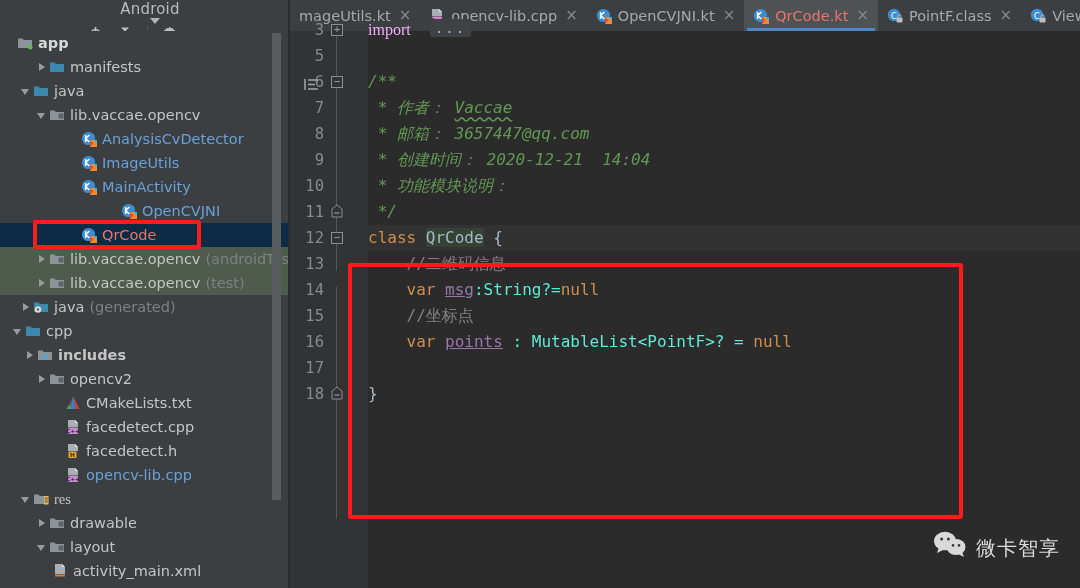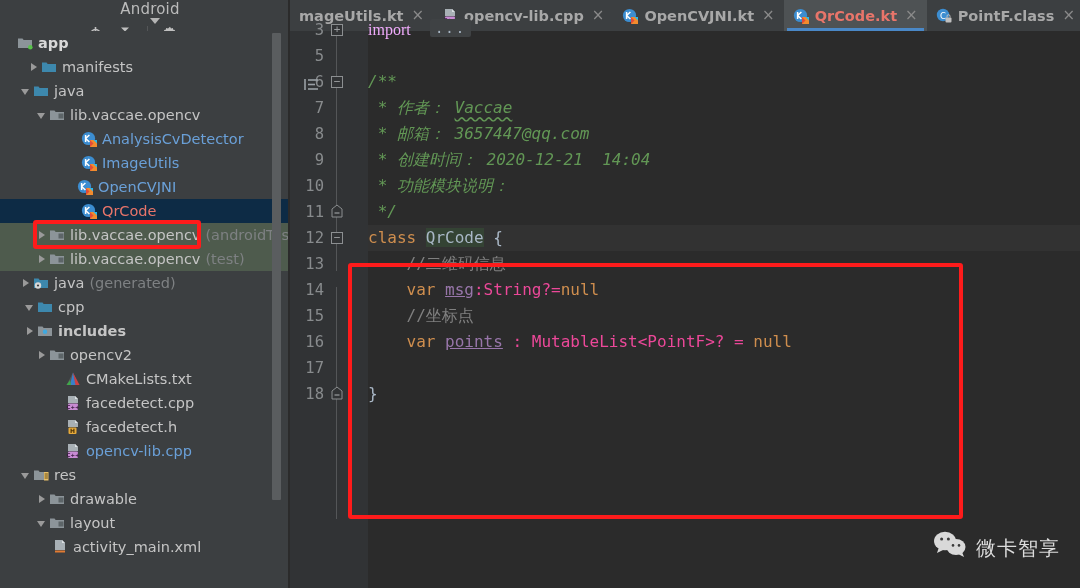--- a/index.html
+++ b/index.html
@@ -156,21 +156,21 @@
   }
   .tab.active { background: #4e5254; color: #e8756a; }
   .tab.active .tab-label { color: #e8756a; }
   .tab.active::after {
     content: "";
     position: absolute;
     left: 3px; right: 3px; bottom: 0;
     height: 3px;
     background: #4a88c7;
   }
-  .tab-label { color: #a8a8a8; font-weight: bold; }
+  .tab-label { color: #a8a8a8; }
   .tab-close {
     color: #8a8a8a;
     font-size: 15px;
     line-height: 1;
     margin-left: 2px;
   }
 
   
   #code-canvas {
     position: absolute;
@@ -233,21 +233,21 @@
     position: absolute;
     left: 0;
     white-space: pre;
     height: 26px;
     line-height: 26px;
   }
   .k-import { color: #f0abfc; font-family: Liberation Serif, serif; }
   .k-kw { color: #cf8e4e; }
   .k-cmt { color: #629755; font-style: italic; }
   .k-lcmt { color: #808080; }
-  .k-type { color: #ec4899; }
+  .k-type { color: #5eead4; }
   .k-field { color: #9876aa; text-decoration: underline; }
   .k-brace { color: #a9b7c6; }
   .hl-ident { background: #344334; color: #a9b7c6; }
   .ellipsis-chip {
     display: inline-block;
     background: #3f4244;
     color: #a9b7c6;
     border-radius: 2px;
     padding: 0 5px;
     line-height: 18px;
@@ -346,21 +346,21 @@
         <div class="trow" style="padding-left: 4px;">
           <span class="arrow"></span>
           <span class="ticon">
             <svg width="16" height="16" viewBox="0 0 16 16">
               <path d="M1 3.5 h4.5 l1.2 1.5 H15 v8 H1 z" fill="#8c9499"></path>
               <circle cx="13.3" cy="12.2" r="2.3" fill="#58c24a"></circle>
             </svg>
           </span>
           <span class="tlabel bold">app</span>
         </div>
-        <div class="trow" style="padding-left: 28px;">
+        <div class="trow" style="padding-left: 36px;">
           <span class="arrow closed"></span>
           <span class="ticon">
             <svg width="16" height="16" viewBox="0 0 16 16">
               <path d="M1 3.5 h4.5 l1.2 1.5 H15 v8 H1 z" fill="#3d88ad"></path>
             </svg>
           </span>
           <span class="tlabel">manifests</span>
         </div>
         <div class="trow" style="padding-left: 20px;">
           <span class="arrow open"></span>
@@ -400,44 +400,57 @@
             <svg width="16" height="16" viewBox="0 0 16 16">
               <circle cx="7.5" cy="7.5" r="6.6" fill="#3c8dd0"></circle>
               <path d="M4.6 4 v7 M4.6 7.5 L8.4 4 M4.6 7.5 L8.4 11" stroke="#fff" stroke-width="1.5" fill="none"></path>
               <polygon points="9,9 16,9 16,16 9,16" fill="#f28b2d"></polygon>
               <polygon points="9,9 12.5,12.5 9,16" fill="#e24c3a"></polygon>
               <polygon points="12.5,9 16,9 16,12.5" fill="#28b9ee"></polygon>
             </svg>
           </span>
           <span class="tlabel blue">ImageUtils</span>
         </div>
-        <div class="trow" style="padding-left: 64px;">
+        <div class="trow" style="padding-left: 68px;">
           <span class="arrow"></span>
           <span class="ticon">
             <svg width="16" height="16" viewBox="0 0 16 16">
               <circle cx="7.5" cy="7.5" r="6.6" fill="#3c8dd0"></circle>
               <path d="M4.6 4 v7 M4.6 7.5 L8.4 4 M4.6 7.5 L8.4 11" stroke="#fff" stroke-width="1.5" fill="none"></path>
               <polygon points="9,9 16,9 16,16 9,16" fill="#f28b2d"></polygon>
               <polygon points="9,9 12.5,12.5 9,16" fill="#e24c3a"></polygon>
               <polygon points="12.5,9 16,9 16,12.5" fill="#28b9ee"></polygon>
             </svg>
           </span>
-          <span class="tlabel blue">OpenCVJNI</span>
-        </div>
-        <div class="trow selected" style="padding-left: 68px;">
+          <span class="tlabel blue">MainActivity</span>
+        </div>
+        <div class="trow" style="padding-left: 108px;">
           <span class="arrow"></span>
           <span class="ticon">
             <svg width="16" height="16" viewBox="0 0 16 16">
               <circle cx="7.5" cy="7.5" r="6.6" fill="#3c8dd0"></circle>
               <path d="M4.6 4 v7 M4.6 7.5 L8.4 4 M4.6 7.5 L8.4 11" stroke="#fff" stroke-width="1.5" fill="none"></path>
               <polygon points="9,9 16,9 16,16 9,16" fill="#f28b2d"></polygon>
               <polygon points="9,9 12.5,12.5 9,16" fill="#e24c3a"></polygon>
               <polygon points="12.5,9 16,9 16,12.5" fill="#28b9ee"></polygon>
             </svg>
           </span>
+          <span class="tlabel blue">OpenCVJNI</span>
+        </div>
+        <div class="trow selected" style="padding-left: 68px;">
+          <span class="arrow"></span>
+          <span class="ticon">
+            <svg width="16" height="16" viewBox="0 0 16 16">
+              <circle cx="7.5" cy="7.5" r="6.6" fill="#3c8dd0"></circle>
+              <path d="M4.6 4 v7 M4.6 7.5 L8.4 4 M4.6 7.5 L8.4 11" stroke="#fff" stroke-width="1.5" fill="none"></path>
+              <polygon points="9,9 16,9 16,16 9,16" fill="#f28b2d"></polygon>
+              <polygon points="9,9 12.5,12.5 9,16" fill="#e24c3a"></polygon>
+              <polygon points="12.5,9 16,9 16,12.5" fill="#28b9ee"></polygon>
+            </svg>
+          </span>
           <span class="tlabel">QrCode</span>
         </div>
         <div class="trow testsrc" style="padding-left: 36px;">
           <span class="arrow closed"></span>
           <span class="ticon">
             <svg width="16" height="16" viewBox="0 0 16 16">
               <path d="M1 3.5 h4.5 l1.2 1.5 H15 v8 H1 z" fill="#8c9499"></path>
               <rect x="9.5" y="6.5" width="5" height="5" fill="#5d6568"></rect>
             </svg>
           </span>
@@ -460,21 +473,21 @@
           <span class="ticon">
             <svg width="16" height="16" viewBox="0 0 16 16">
               <path d="M1 3.5 h4.5 l1.2 1.5 H15 v8 H1 z" fill="#3d88ad"></path>
               <circle cx="5" cy="10.5" r="3.2" fill="#d8d8d8"></circle>
               <circle cx="5" cy="10.5" r="1.1" fill="#3c3f41"></circle>
             </svg>
           </span>
           <span class="tlabel">java</span>
           <span class="tsub">(generated)</span>
         </div>
-        <div class="trow" style="padding-left: 24px;">
+        <div class="trow" style="padding-left: 12px;">
           <span class="arrow open"></span>
           <span class="ticon">
             <svg width="16" height="16" viewBox="0 0 16 16">
               <path d="M1 3.5 h4.5 l1.2 1.5 H15 v8 H1 z" fill="#3d88ad"></path>
             </svg>
           </span>
           <span class="tlabel">cpp</span>
         </div>
         <div class="trow" style="padding-left: 24px; font-weight: bold;">
           <span class="arrow closed"></span>
@@ -537,21 +550,21 @@
           <span class="ticon">
             <svg width="16" height="16" viewBox="0 0 16 16">
               <path d="M3 1 h7 l3 3 v4 H3 z" fill="#a8b0b5"></path>
               <path d="M10 1 v3 h3 z" fill="#dbe0e3"></path>
               <rect x="3" y="8.5" width="10" height="6.5" rx="1" fill="#c98bd4"></rect>
               <text x="8" y="13.6" font-size="5.4" fill="#3b1c42" text-anchor="middle" font-family="DejaVu Sans" font-weight="bold">C++</text>
             </svg>
           </span>
           <span class="tlabel blue">opencv-lib.cpp</span>
         </div>
-        <div class="trow" style="padding-left: 20px;">
+        <div class="trow" style="padding-left: 20px; font-family: Liberation Serif, serif;">
           <span class="arrow open"></span>
           <span class="ticon">
             <svg width="16" height="16" viewBox="0 0 16 16">
               <path d="M1 3.5 h4.5 l1.2 1.5 H12 v8 H1 z" fill="#8c9499"></path>
               <rect x="11" y="5" width="4.5" height="8.5" fill="#e8c06a"></rect>
               <line x1="11.6" y1="7" x2="14.9" y2="7" stroke="#6b4f15"></line>
               <line x1="11.6" y1="9" x2="14.9" y2="9" stroke="#6b4f15"></line>
               <line x1="11.6" y1="11" x2="14.9" y2="11" stroke="#6b4f15"></line>
             </svg>
           </span>

